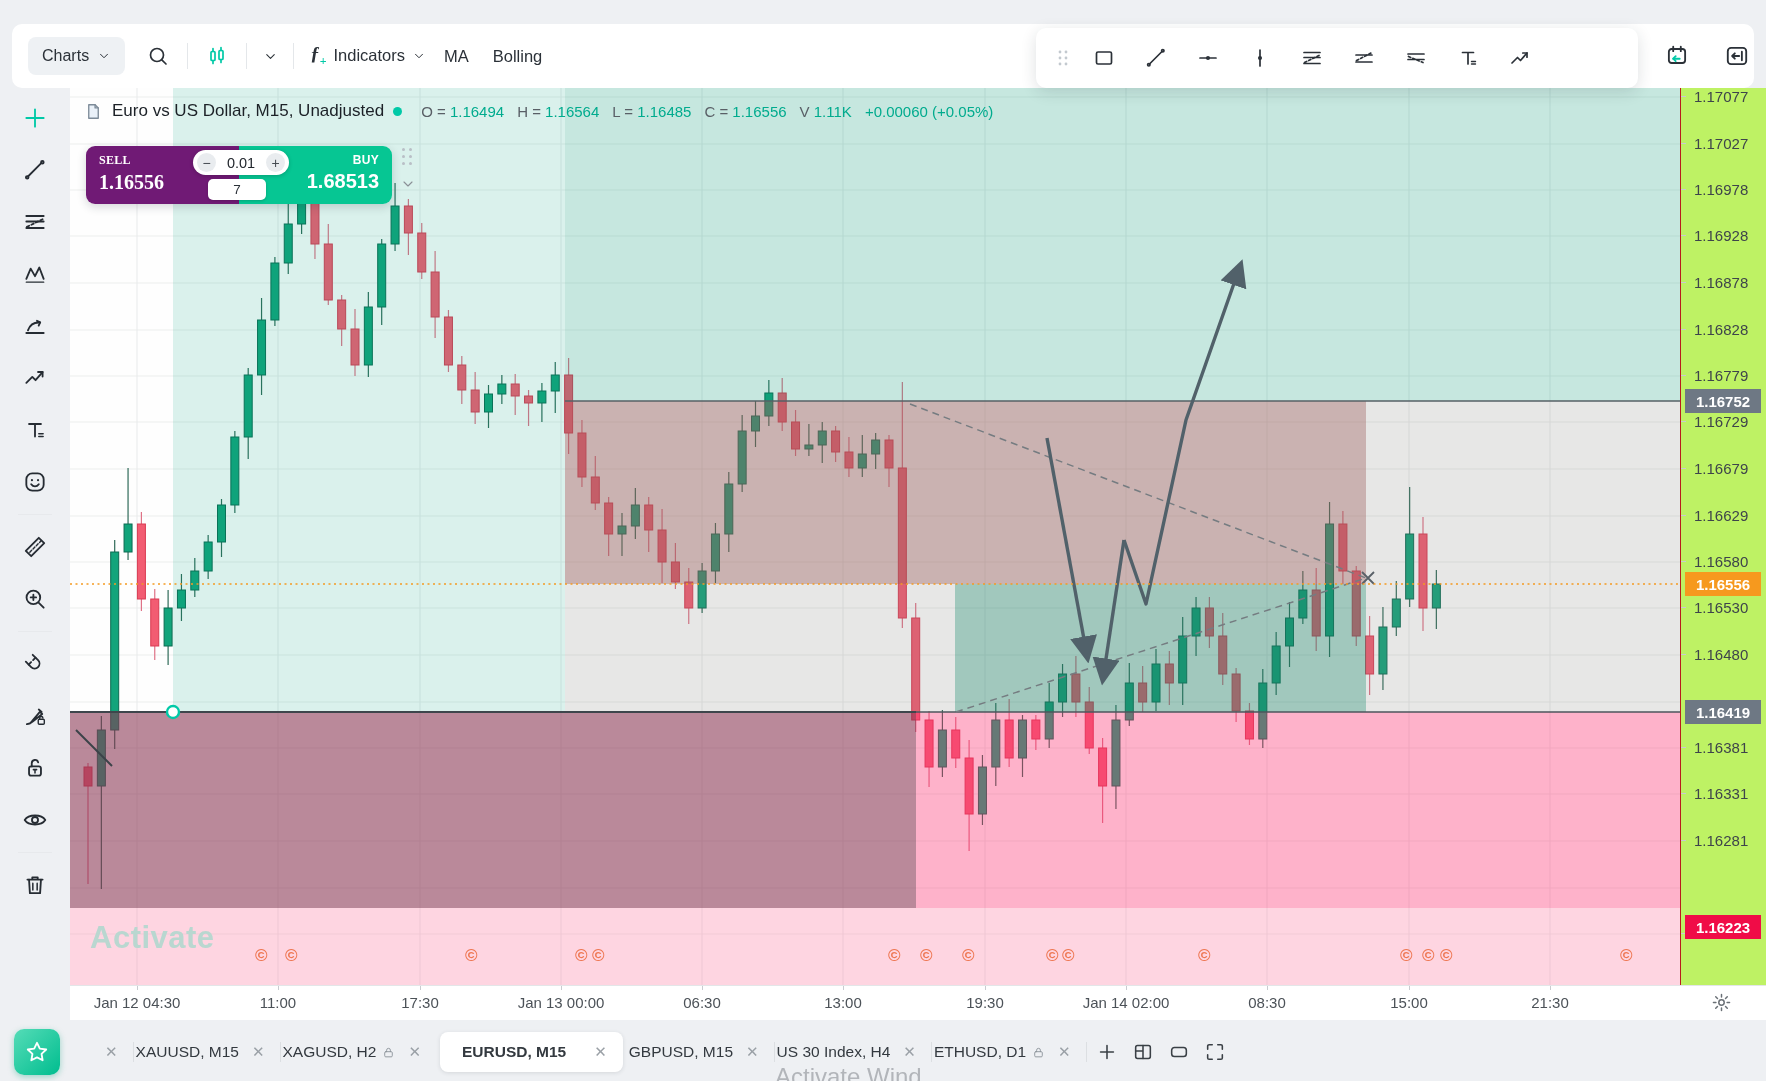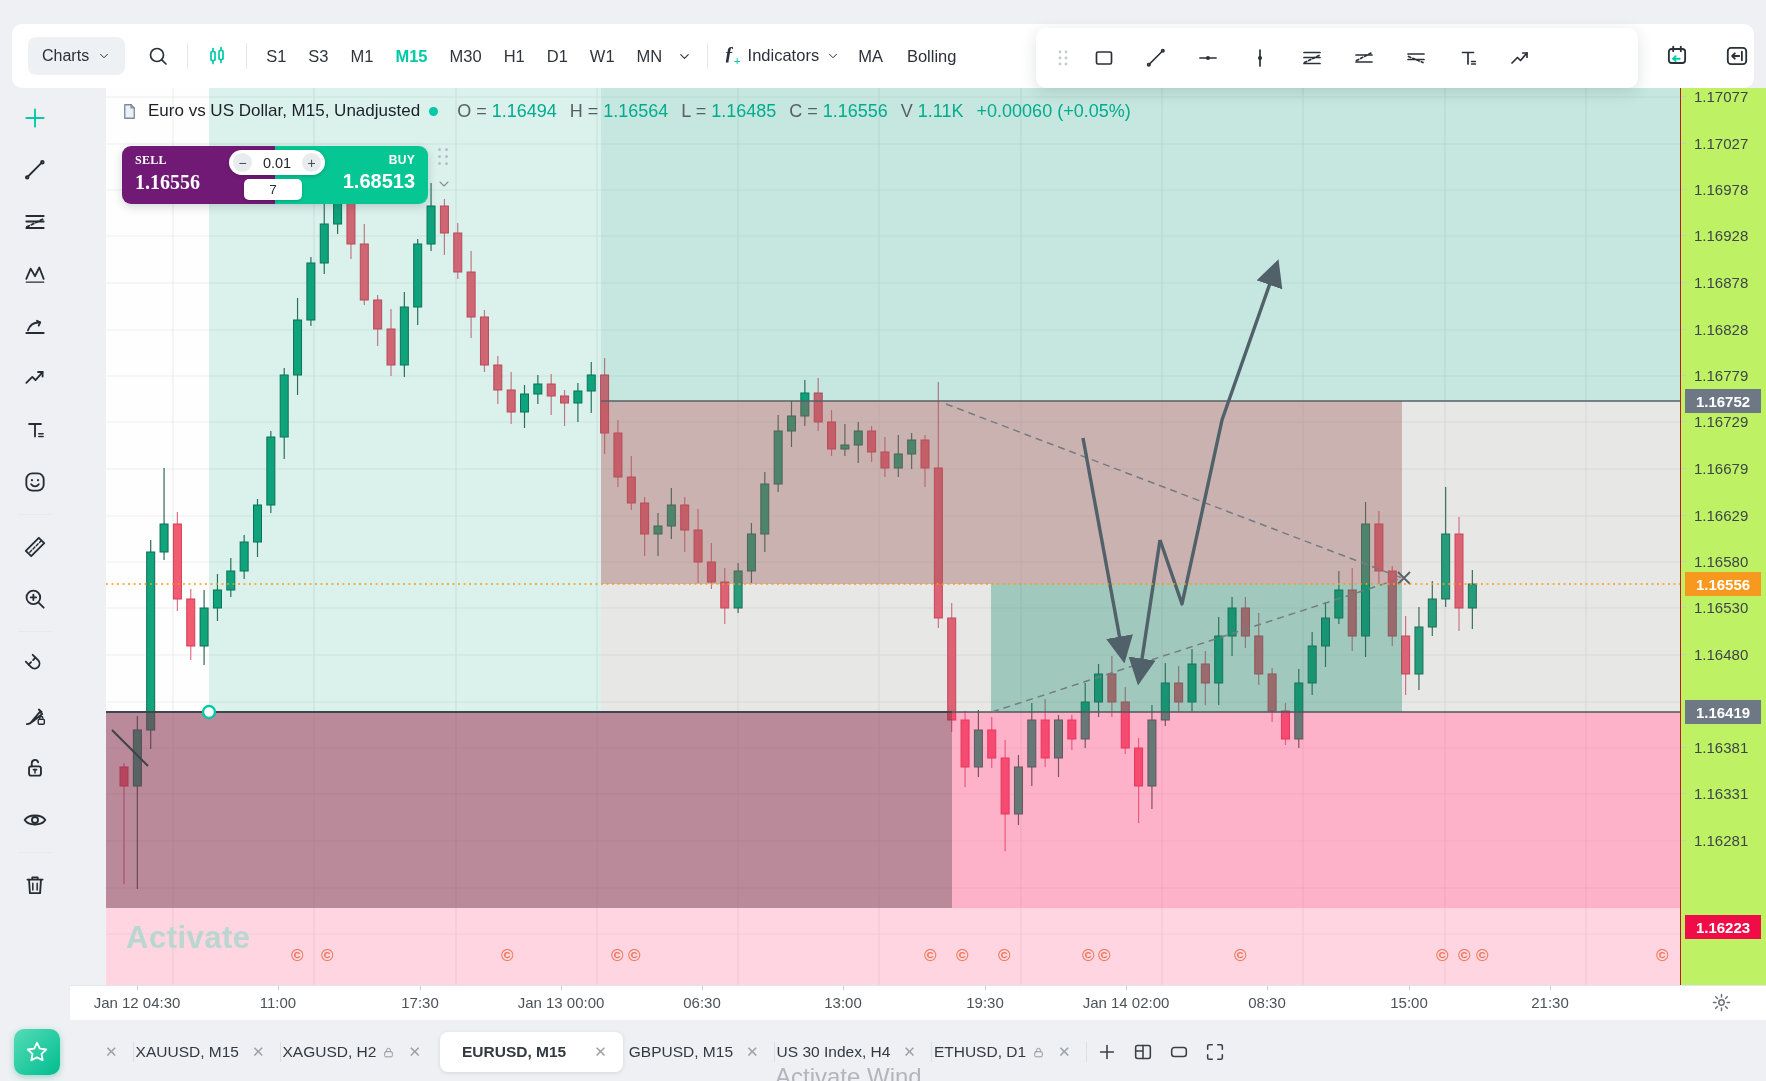--- a/index.html
+++ b/index.html
@@ -28,25 +28,25 @@
                    cursor:pointer;border-radius:8px;color:#2b3138;}
   
   .sidebar{left:0;top:92px;width:70px;display:flex;flex-direction:column;align-items:center;z-index:6;}
   .side-btn{width:46px;height:46px;display:flex;align-items:center;justify-content:center;
             cursor:pointer;border-radius:8px;color:#262c33;margin:3px 0;}
   .side-div{width:34px;height:1px;background:#e7e9ec;margin:6px 0;}
   .star-btn{left:14px;top:1029px;width:46px;height:46px;border-radius:10px;z-index:9;
             background:linear-gradient(135deg,#55dcb7,#00bd8f);display:flex;align-items:center;
             justify-content:center;cursor:pointer;box-shadow:0 2px 6px rgba(0,160,120,.35);}
   
-  .chart-area{left:70px;top:88px;width:1610px;height:897px;background:#fefefe;z-index:1;margin-left:36px;}
+  .chart-area{left:70px;top:88px;width:1610px;height:897px;background:#fefefe;z-index:1;}
   .sym-header{left:14px;top:11px;display:flex;align-items:center;gap:9px;z-index:5;height:24px;}
   .sym-title{font-size:17px;font-weight:500;color:#1c2127;white-space:nowrap;}
   .live-dot{width:9px;height:9px;border-radius:50%;background:#00c9a7;}
-  .ohlc{display:flex;align-items:center;gap:13px;font-size:18px;margin-left:10px;white-space:nowrap;justify-content:space-between;}
+  .ohlc{display:flex;align-items:center;gap:13px;font-size:15px;margin-left:10px;white-space:nowrap;justify-content:space-between;}
   .ohlc .lb{color:#595f66;}
   .ohlc .vl{color:#00ab8e;font-weight:500;}
   
   .widget{left:16px;top:58px;width:306px;height:58px;border-radius:9px;display:flex;z-index:5;
           box-shadow:0 3px 10px rgba(30,40,50,.18);}
   .w-sell{flex:1;background:#701a75;border-radius:9px 0 0 9px;color:#fff;padding:7px 0 0 13px;box-sizing:border-box;cursor:pointer;font-family:Liberation Serif, serif;}
   .w-buy{flex:1;background:#06c693;border-radius:0 9px 9px 0;color:#fff;padding:7px 13px 0 0;box-sizing:border-box;text-align:right;cursor:pointer;}
   .w-side-lb{font-size:12px;font-weight:700;letter-spacing:.3px;}
   .w-price{font-size:20px;font-weight:700;margin-top:3px;}
   .lot-pill{left:107px;top:4px;width:96px;height:25px;background:#fff;border-radius:13px;
@@ -111,31 +111,20 @@
   <div class="tb-ic" style="color:#00c9a7">
     <span style="display: inline-flex;">
         <svg viewBox="0 0 24 24" fill="none" stroke="currentColor" stroke-width="1.7" stroke-linecap="round" stroke-linejoin="round" width="24" height="24">
           <path d="M8 4.5v3M8 16.5v3M16 3.5v3M16 15.5v3"></path>
           <rect x="6" y="7.5" width="4" height="9" rx="1"></rect>
           <rect x="14" y="6.5" width="4" height="9" rx="1"></rect>
         </svg>
       </span>
   </div>
   <div class="vdiv"></div>
-  <div id="tf-row" style="display:flex;align-items:center;gap:4px">
-      <span class="tf">S1</span>
-      <span class="tf">S3</span>
-      <span class="tf">M1</span>
-      <span class="tf active">M15</span>
-      <span class="tf">M30</span>
-      <span class="tf">H1</span>
-      <span class="tf">D1</span>
-      <span class="tf">W1</span>
-      <span class="tf">MN</span>
-    </div>
   <div class="tb-ic" style="width:26px">
     <span style="display: inline-flex;">
         <svg viewBox="0 0 24 24" fill="none" stroke="currentColor" stroke-width="1.7" stroke-linecap="round" stroke-linejoin="round" width="15" height="15">
           <path d="M6 9l6 6 6-6"></path>
         </svg>
       </span>
   </div>
   <div class="vdiv"></div>
   <div class="ind-btn">
     <span class="fx"><span>ƒ</span><sub>+</sub></span>

